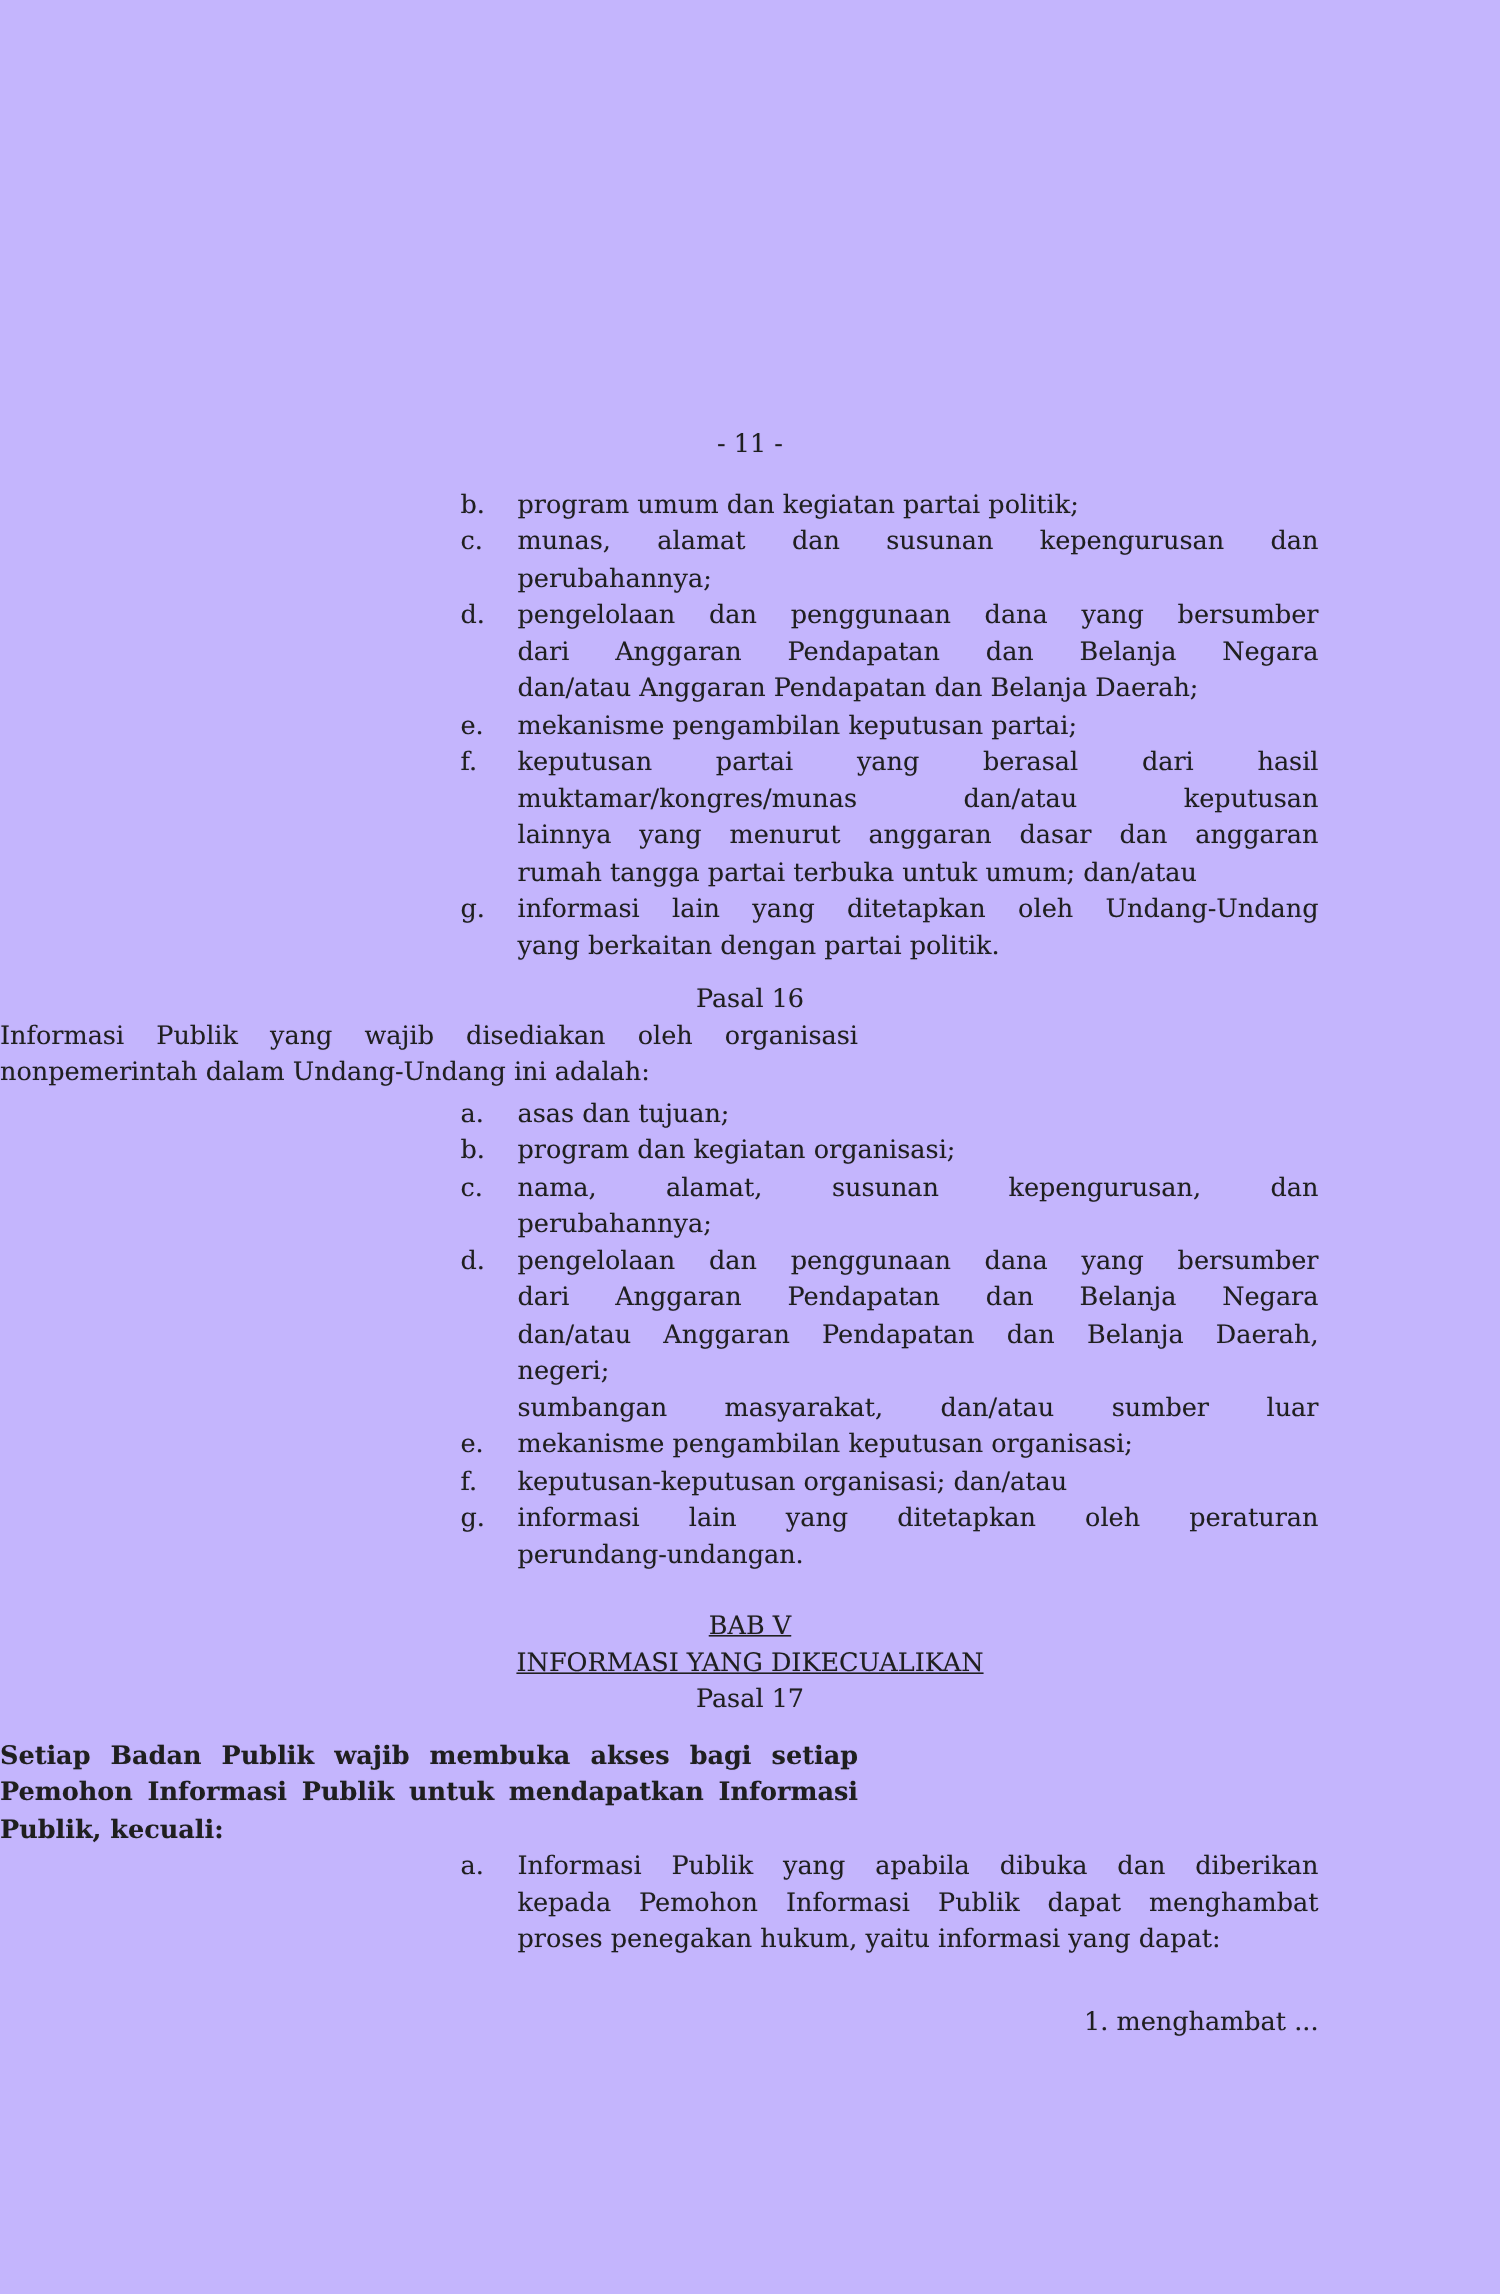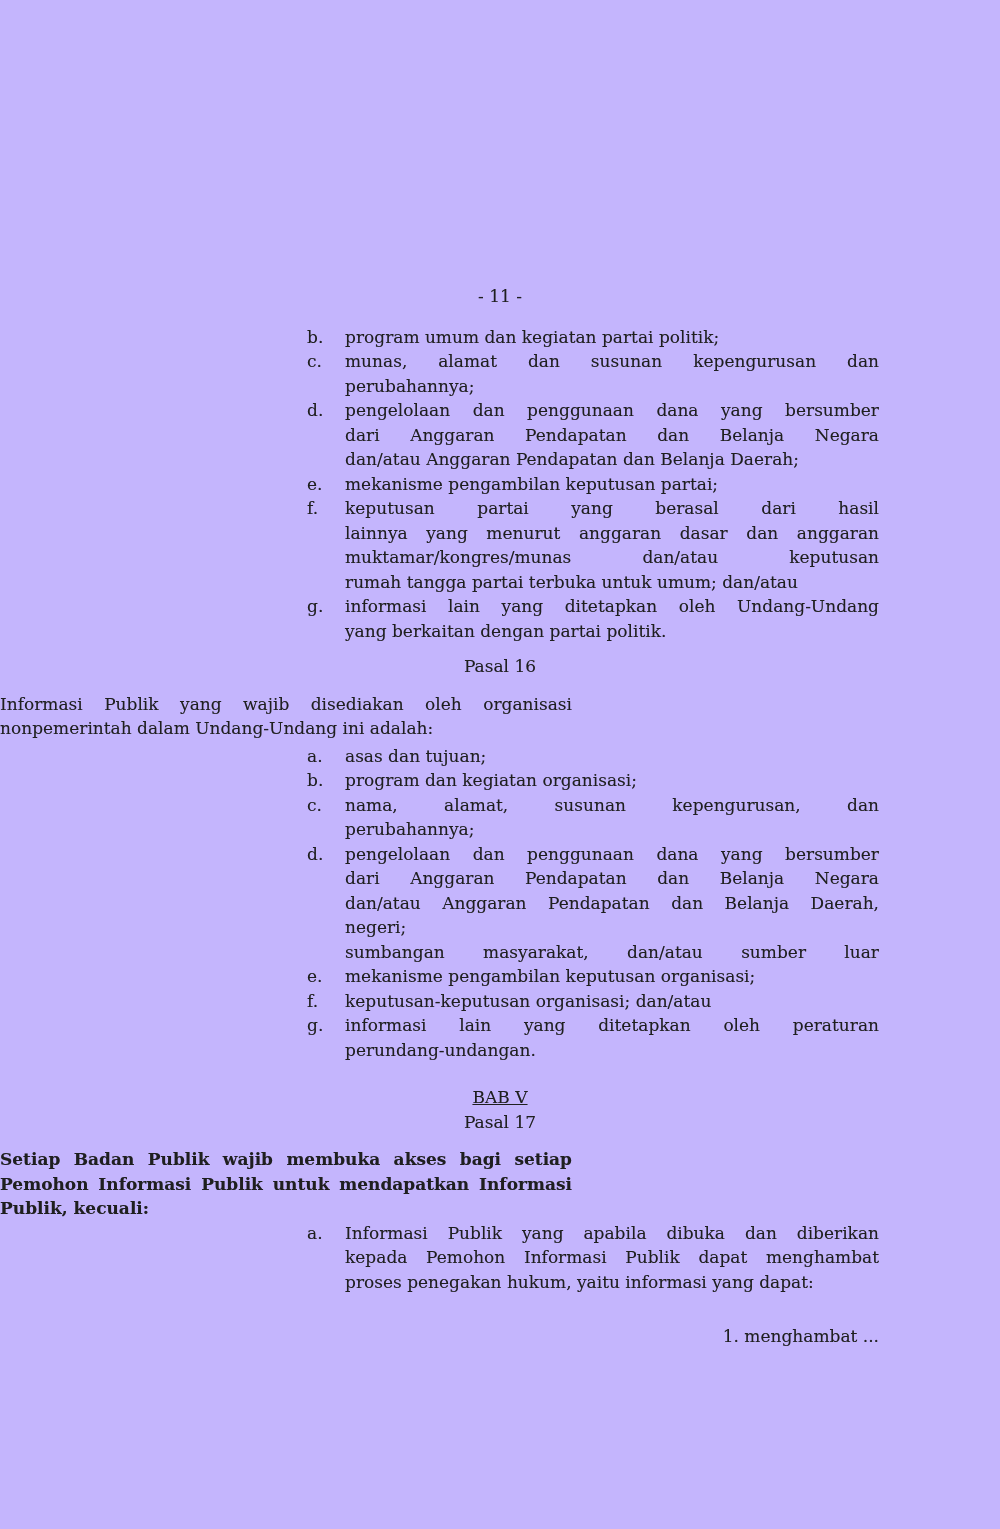--- a/index.html
+++ b/index.html
@@ -32,21 +32,21 @@
 
   
   .jline { text-align: justify; text-align-last: justify; }
   .jline.jlast { text-align-last: left; }
 
   .catchword { text-align: right; }
 
   
   .m-list1    { margin-top: 16px; }
   .m-pasal16  { margin-top: 11px; }
-  .m-intro16  { margin-top: 13px; }
+  .m-intro16  { }
   .m-list16   { margin-top: 3px; }
   .m-bab5     { margin-top: 23px; text-decoration: underline; }
   .m-pasal17  { margin-top: 0; }
   .m-intro17  { margin-top: 13px; font-weight: bold; }
   .m-list17   { margin-top: 0; }
   .m-catch    { margin-top: 30px; }
 </style>
 </head>
 <body>
 
@@ -79,22 +79,22 @@
     <div class="list-item">
       <span class="li-label">e.</span>
       <div class="li-text">
           <div class="jline jlast">mekanisme pengambilan keputusan partai;</div>
         </div>
     </div>
     <div class="list-item">
       <span class="li-label">f.</span>
       <div class="li-text">
           <div class="jline">keputusan partai yang berasal dari hasil</div>
+          <div class="jline">muktamar/kongres/munas dan/atau keputusan</div>
           <div class="jline">lainnya yang menurut anggaran dasar dan anggaran</div>
-          <div class="jline">muktamar/kongres/munas dan/atau keputusan</div>
           <div class="jline jlast">rumah tangga partai terbuka untuk umum; dan/atau</div>
         </div>
     </div>
     <div class="list-item">
       <span class="li-label">g.</span>
       <div class="li-text">
           <div class="jline">informasi lain yang ditetapkan oleh Undang-Undang</div>
           <div class="jline jlast">yang berkaitan dengan partai politik.</div>
         </div>
     </div>
@@ -153,20 +153,21 @@
       <span class="li-label">g.</span>
       <div class="li-text">
           <div class="jline">informasi lain yang ditetapkan oleh peraturan</div>
           <div class="jline jlast">perundang-undangan.</div>
         </div>
     </div>
   </div>
 
   <div class="heading m-bab5">
     <div>BAB V</div>
+    <div>INFORMASI YANG DIKECUALIKAN</div>
   </div>
 
   <div class="heading m-pasal17">Pasal 17</div>
 
   <div class="block para m-intro17">
       <div class="jline">Setiap Badan Publik wajib membuka akses bagi setiap</div>
       <div class="jline">Pemohon Informasi Publik untuk mendapatkan Informasi</div>
       <div class="jline jlast">Publik, kecuali:</div>
     </div>
 

